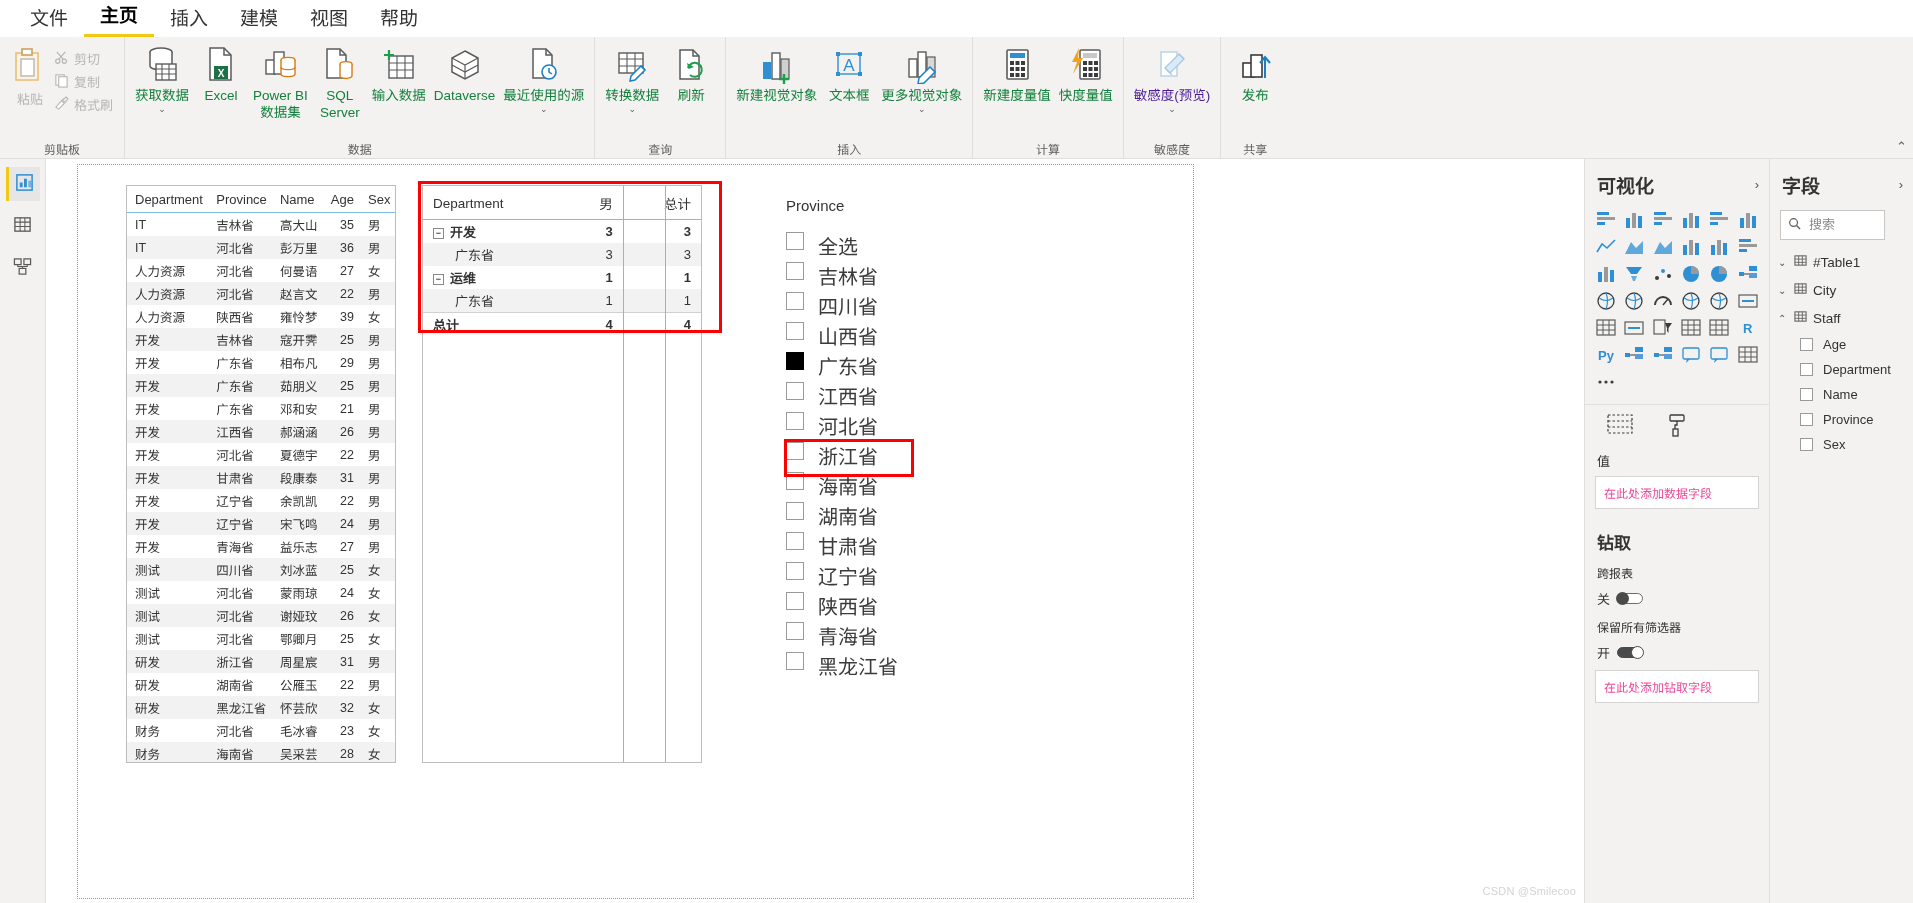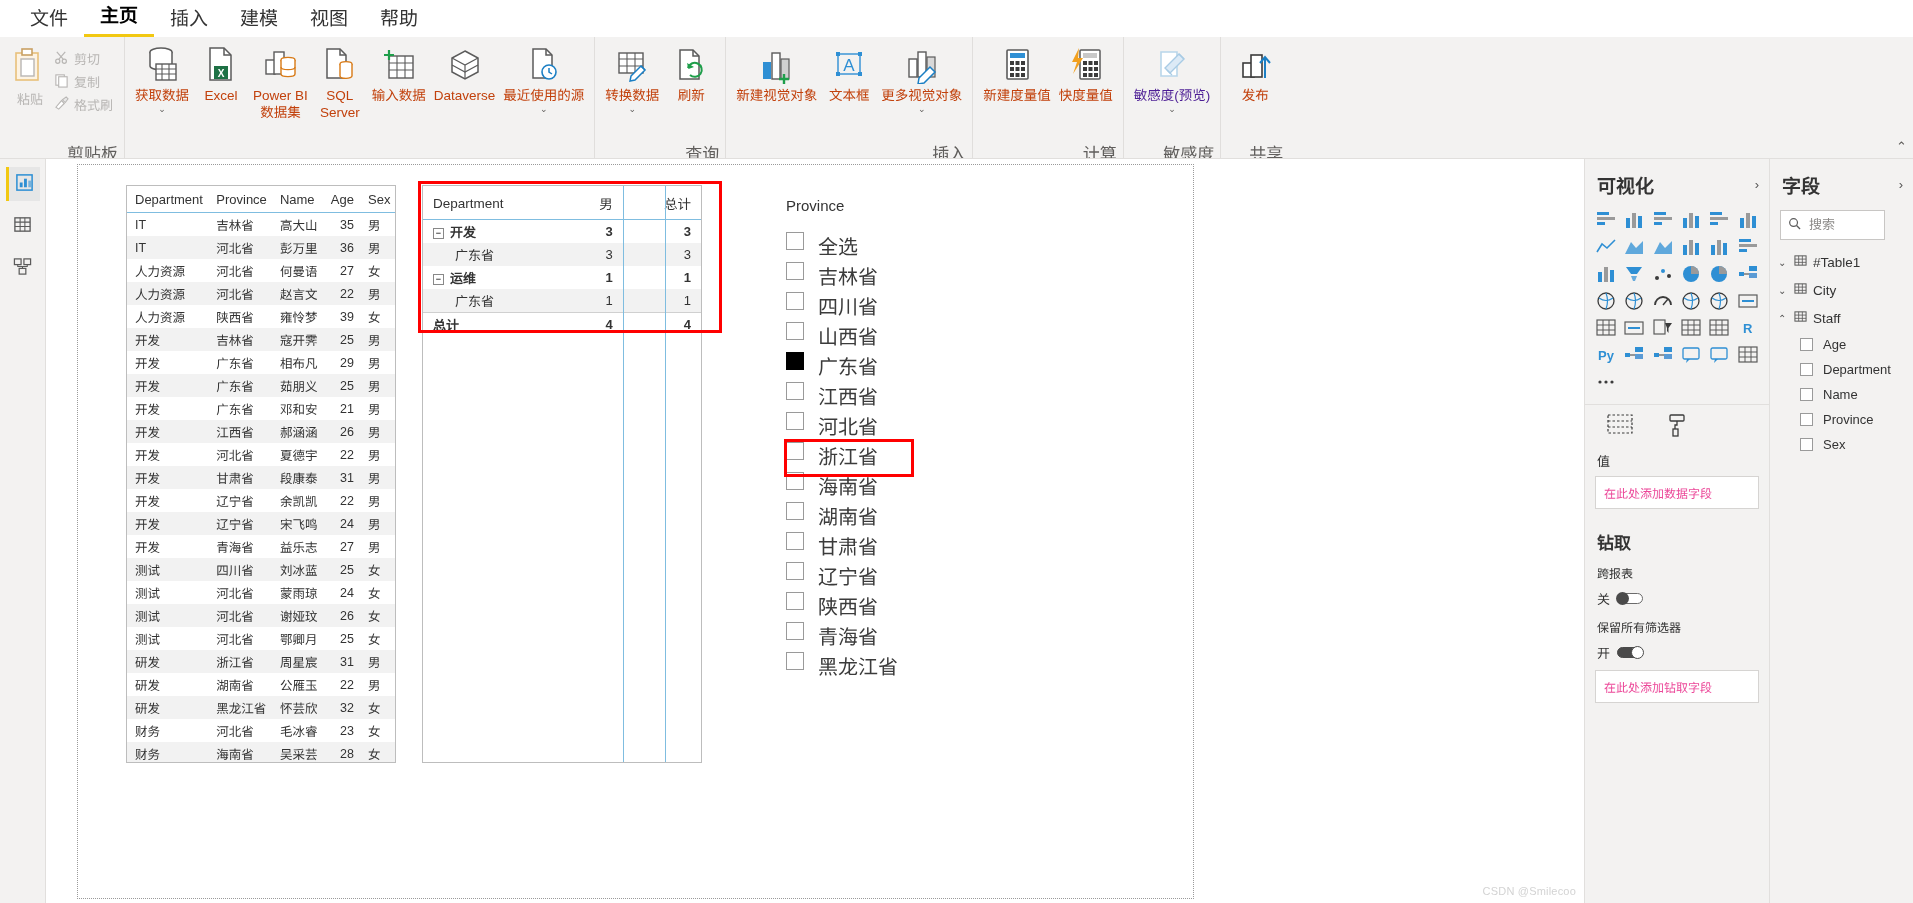--- a/index.html
+++ b/index.html
@@ -54,22 +54,22 @@
     padding: 2px 6px 0 6px;
     position: relative;
   }
   .rgroup-items {
     display: flex;
     align-items: flex-start;
     flex: 1;
     padding-top: 4px;
   }
   .rgroup-label {
-    text-align: right;
-    font-size: 17px;
+    text-align: center;
+    font-size: 12px;
     color: #605e5c;
     padding-bottom: 18px;
     height: 16px;
   }
   .rbtn {
     display: flex;
     flex-direction: column;
     align-items: center;
     justify-content: flex-start;
     min-width: 56px;
@@ -78,21 +78,21 @@
     position: relative;
   }
   .rbtn .ico {
     height: 40px;
     display: flex;
     align-items: center;
     justify-content: center;
   }
   .rbtn .lbl {
     font-size: 13.5px;
-    color: #c2410c;
+    color: #15803d;
     text-align: center;
     line-height: 17px;
     margin-top: 2px;
     white-space: pre-line;
   }
   .rbtn .caret {
     font-size: 9px;
     color: #605e5c;
     line-height: 8px;
     margin-top: 1px;
@@ -492,20 +492,21 @@
               <path d="M5 3 H18 L24 9 V32 H5 Z" fill="#fff" stroke="#5b5b5b" stroke-width="1.5"></path>
               <path d="M18 3 V9 H24" fill="none" stroke="#5b5b5b" stroke-width="1.5"></path>
               <circle cx="21" cy="26" r="7" fill="#fff" stroke="#1b7fc4" stroke-width="1.6"></circle>
               <path d="M21 22 V26 L24 28" stroke="#1b7fc4" stroke-width="1.5" fill="none"></path>
             </svg>
           </span>
           <span class="lbl">最近使用的源</span>
           <span class="caret">⌄</span>
         </div>
       </div>
+      <div class="rgroup-label">数据</div>
     </div>
 
     <div class="rgroup">
       <div class="rgroup-items">
         <div class="rbtn">
           <span class="ico">
             <svg width="34" height="38" viewBox="0 0 34 38">
               <rect x="4" y="7" width="24" height="20" fill="#fff" stroke="#5b5b5b" stroke-width="1.4"></rect>
               <path d="M4 13 H28 M4 20 H28 M12 7 V27 M20 7 V27" stroke="#5b5b5b" stroke-width="1.1"></path>
               <path d="M16 30 L26 20 L30 24 L20 34 L15 35 Z" fill="#fff" stroke="#1b7fc4" stroke-width="1.5"></path>

